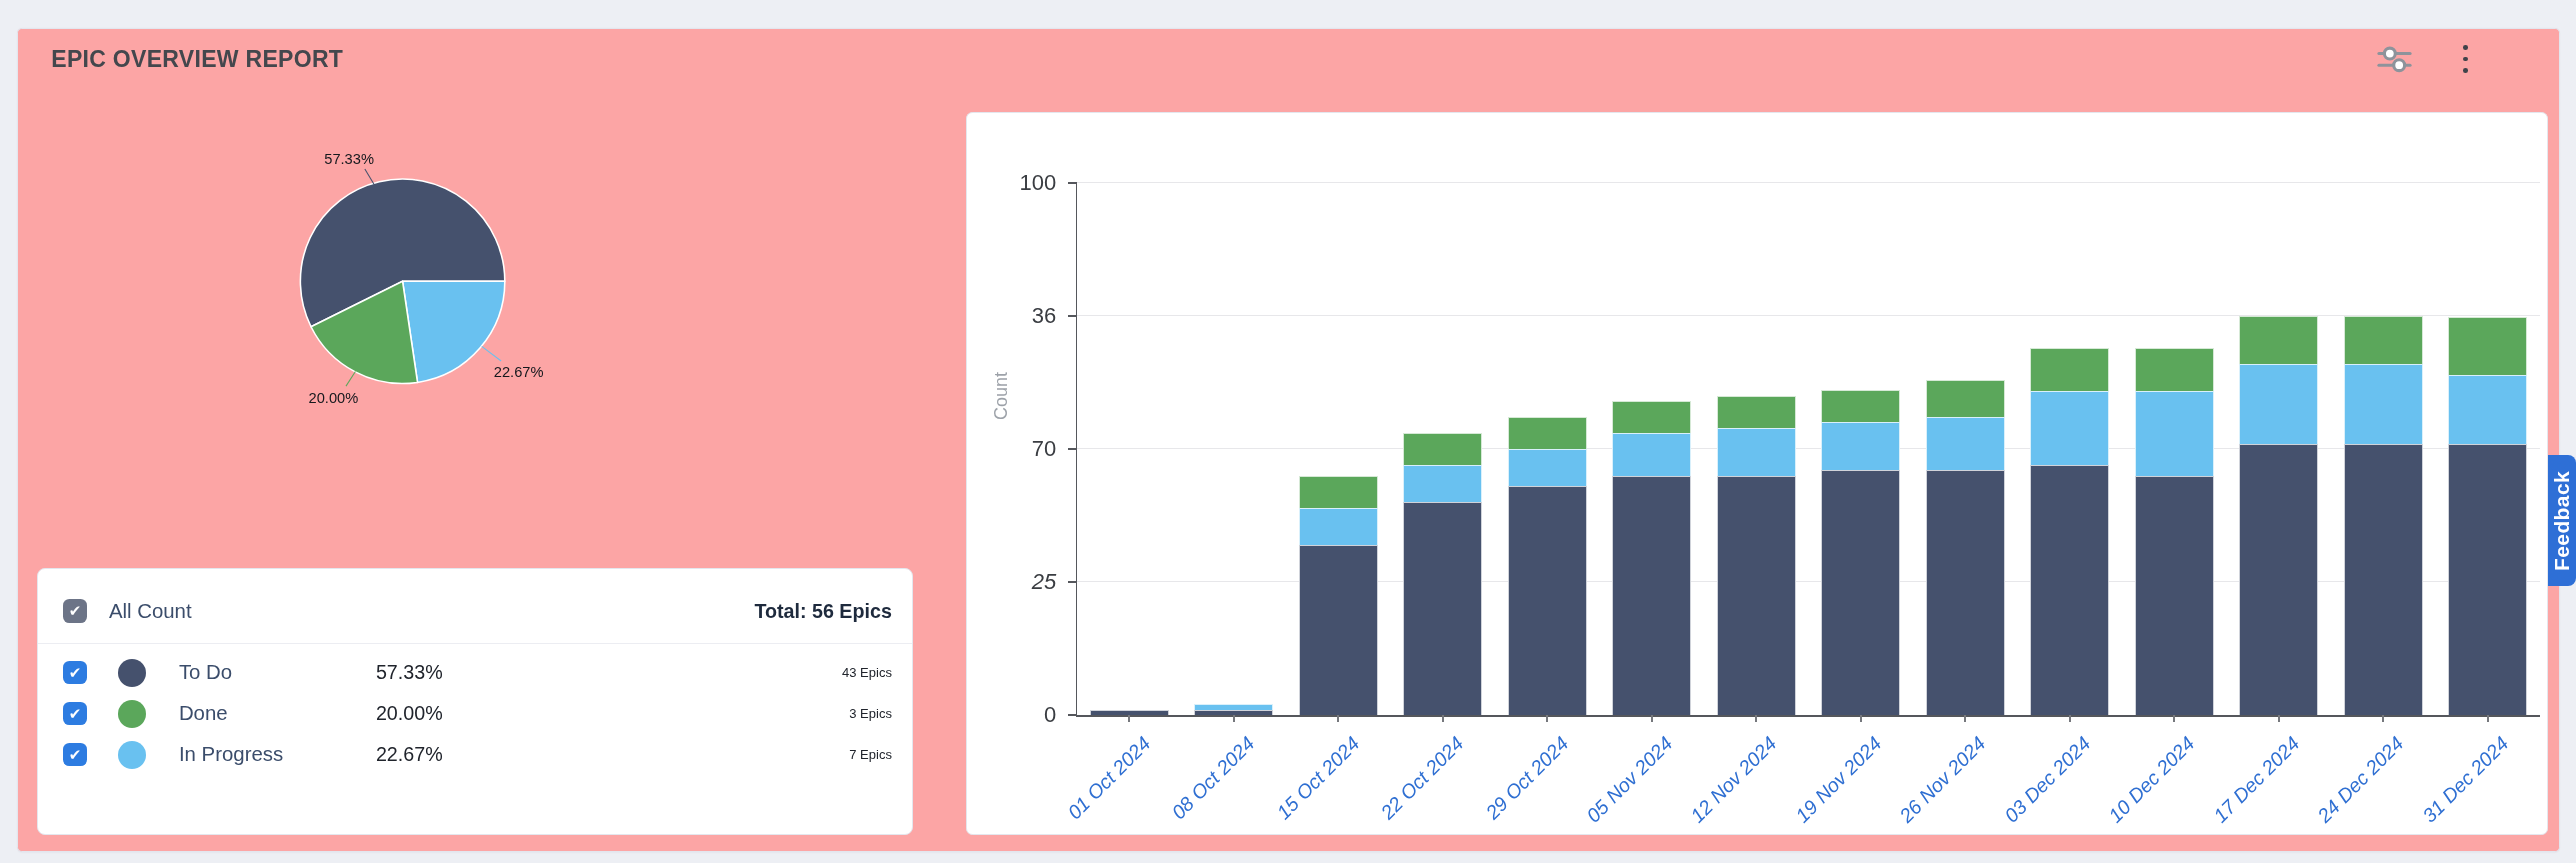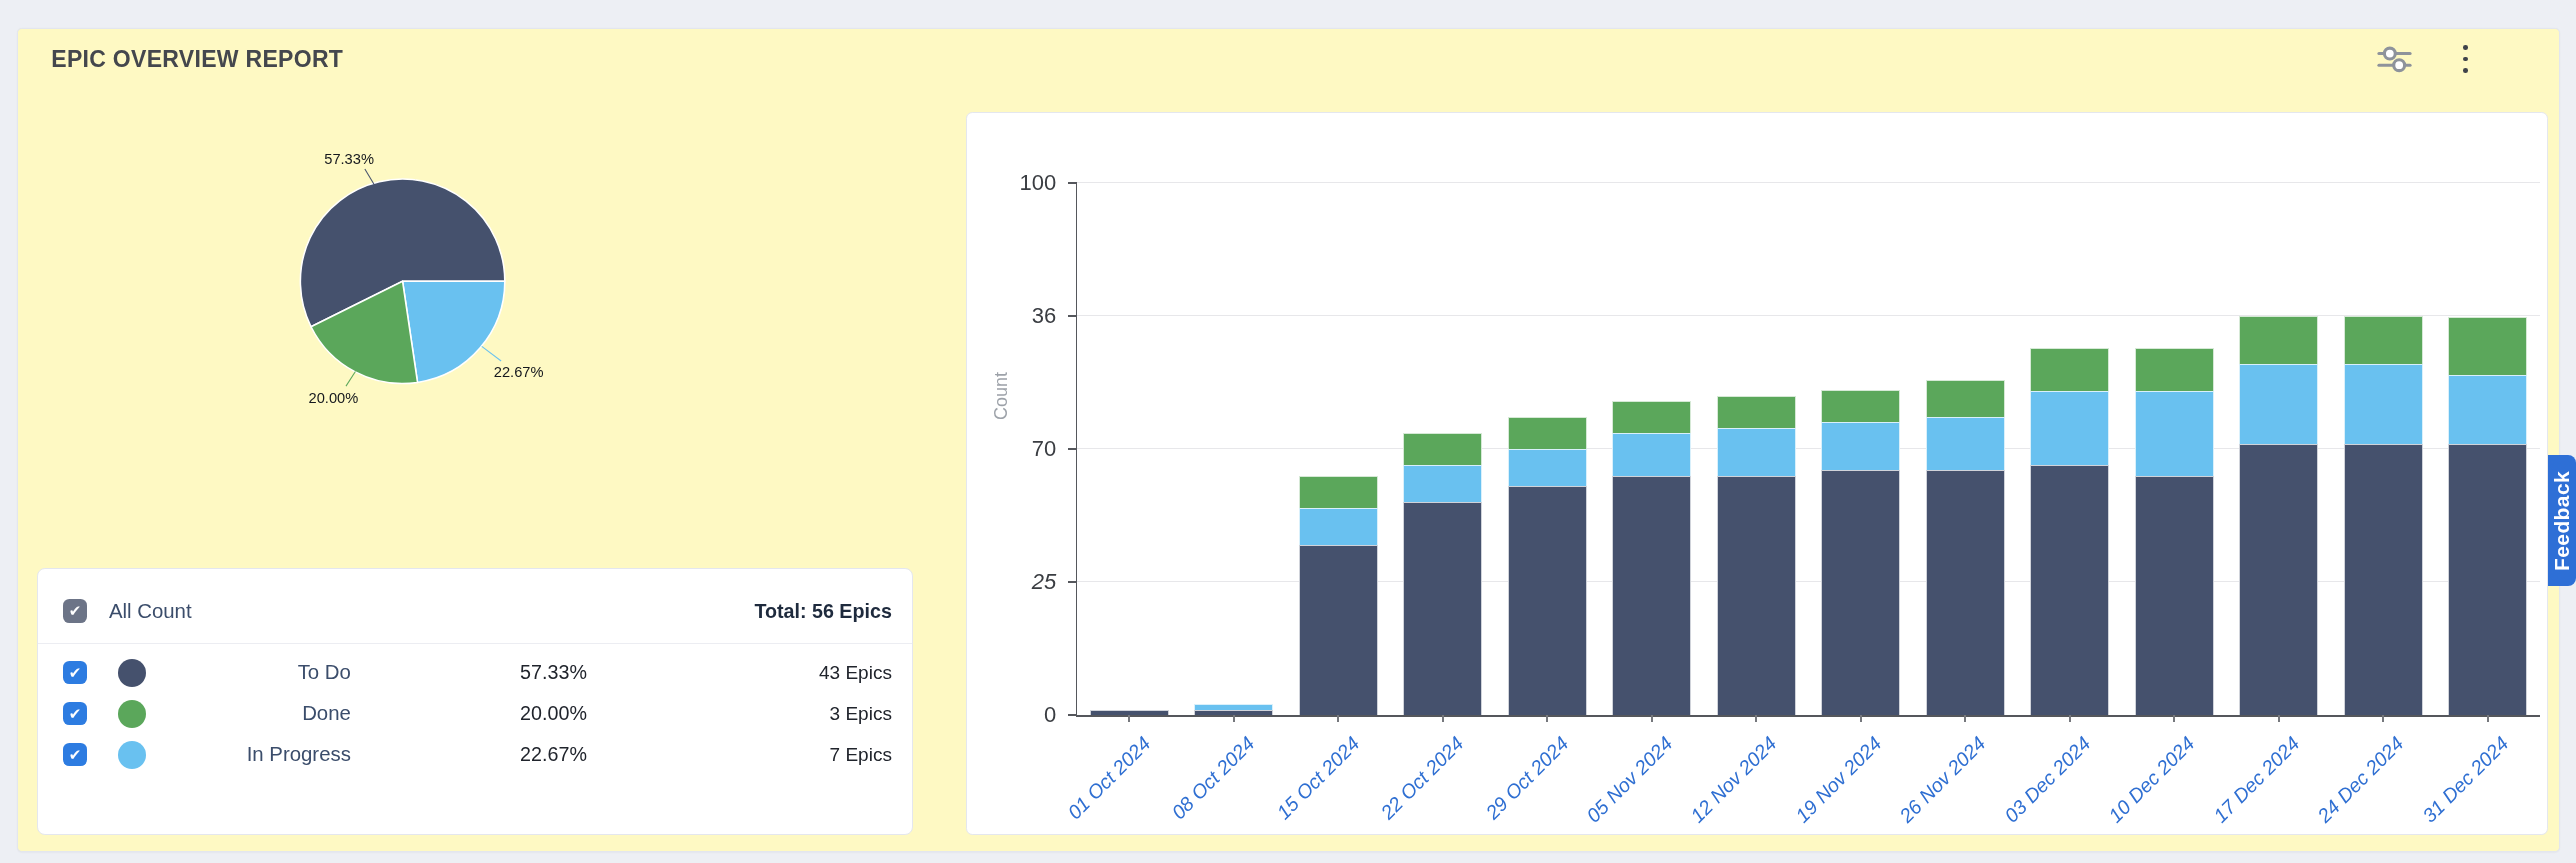--- a/index.html
+++ b/index.html
@@ -5,23 +5,22 @@
   * { margin:0; padding:0; box-sizing:border-box; }
   html,body { width:2576px; height:863px; }
   body {
     position:relative;
     background:#EDEFF4;
     font-family:"Liberation Sans", sans-serif;
     overflow:hidden;
   }
   .main-card {
     position:absolute; left:17.3px; top:28px; width:2543px; height:824px;
-    background:#fef9c3; border:0.8px solid #E3E6EE; border-radius:4.7px;
+    background:#fca5a5; border:0.8px solid #E3E6EE; border-radius:4.7px;
     box-shadow:0 0.8px 1.6px rgba(9,30,66,.04);
-    text-align:right;
   }
   .report-title {
     position:absolute; left:33px; top:17.3px;
     font-size:23px; font-weight:700; letter-spacing:0.3px; color:#44474D;
   }
   .top-actions { position:absolute; right:75px; top:11px; display:flex; gap:33px; align-items:center; }
   .icon-btn { width:38px; height:38px; display:flex; align-items:center; justify-content:center; cursor:pointer; border-radius:3.1px; }
   .kebab { display:flex; flex-direction:column; gap:7px; align-items:center; }
   .kebab span { width:4.7px; height:4.7px; border-radius:50%; background:#3F434A; display:block; }
 
@@ -41,23 +40,23 @@
     display:flex; align-items:center; justify-content:center;
     color:#fff; font-size:15px; cursor:pointer;
   }
   .cb-gray { background:#6C7487; }
   .cb-blue { background:#2D7CE1; }
   .all-label { margin-left:22px; font-size:20.4px; color:#3B4D6B; font-weight:500; }
   .legend-total { margin-left:auto; font-size:19.7px; font-weight:700; color:#1E2A3D; }
   .legend-divider { height:0.8px; background:#ECEDF2; margin:9.4px -20.4px 7.9px -25px; }
   .legend-row { display:flex; align-items:center; height:41px; cursor:pointer; }
   .swatch { width:28px; height:28px; border-radius:50%; margin-left:31px; flex:0 0 28px; }
-  .lg-label { margin-left:8px; font-size:20.4px; color:#3B4D6B; width:197px; }
+  .lg-label { margin-left:33px; font-size:20.4px; color:#3B4D6B; width:197px; }
   .lg-pct { font-size:19.7px; color:#20242C; width:236px; }
-  .lg-count { margin-left:auto; font-size:19px; color:#20242C; }
+  .lg-count { margin-left:auto; font-size:13px; color:#20242C; }
 
   
   .chart-card {
     position:absolute; left:948px; top:83px; width:1582px; height:723px;
     background:#fff; border:0.8px solid #E4E7EE; border-radius:6.3px;
   }
   .count-label {
     position:absolute; left:23.6px; top:259px;
     writing-mode:vertical-rl; transform:rotate(180deg);
     font-size:18px; color:#9DA2A9;

